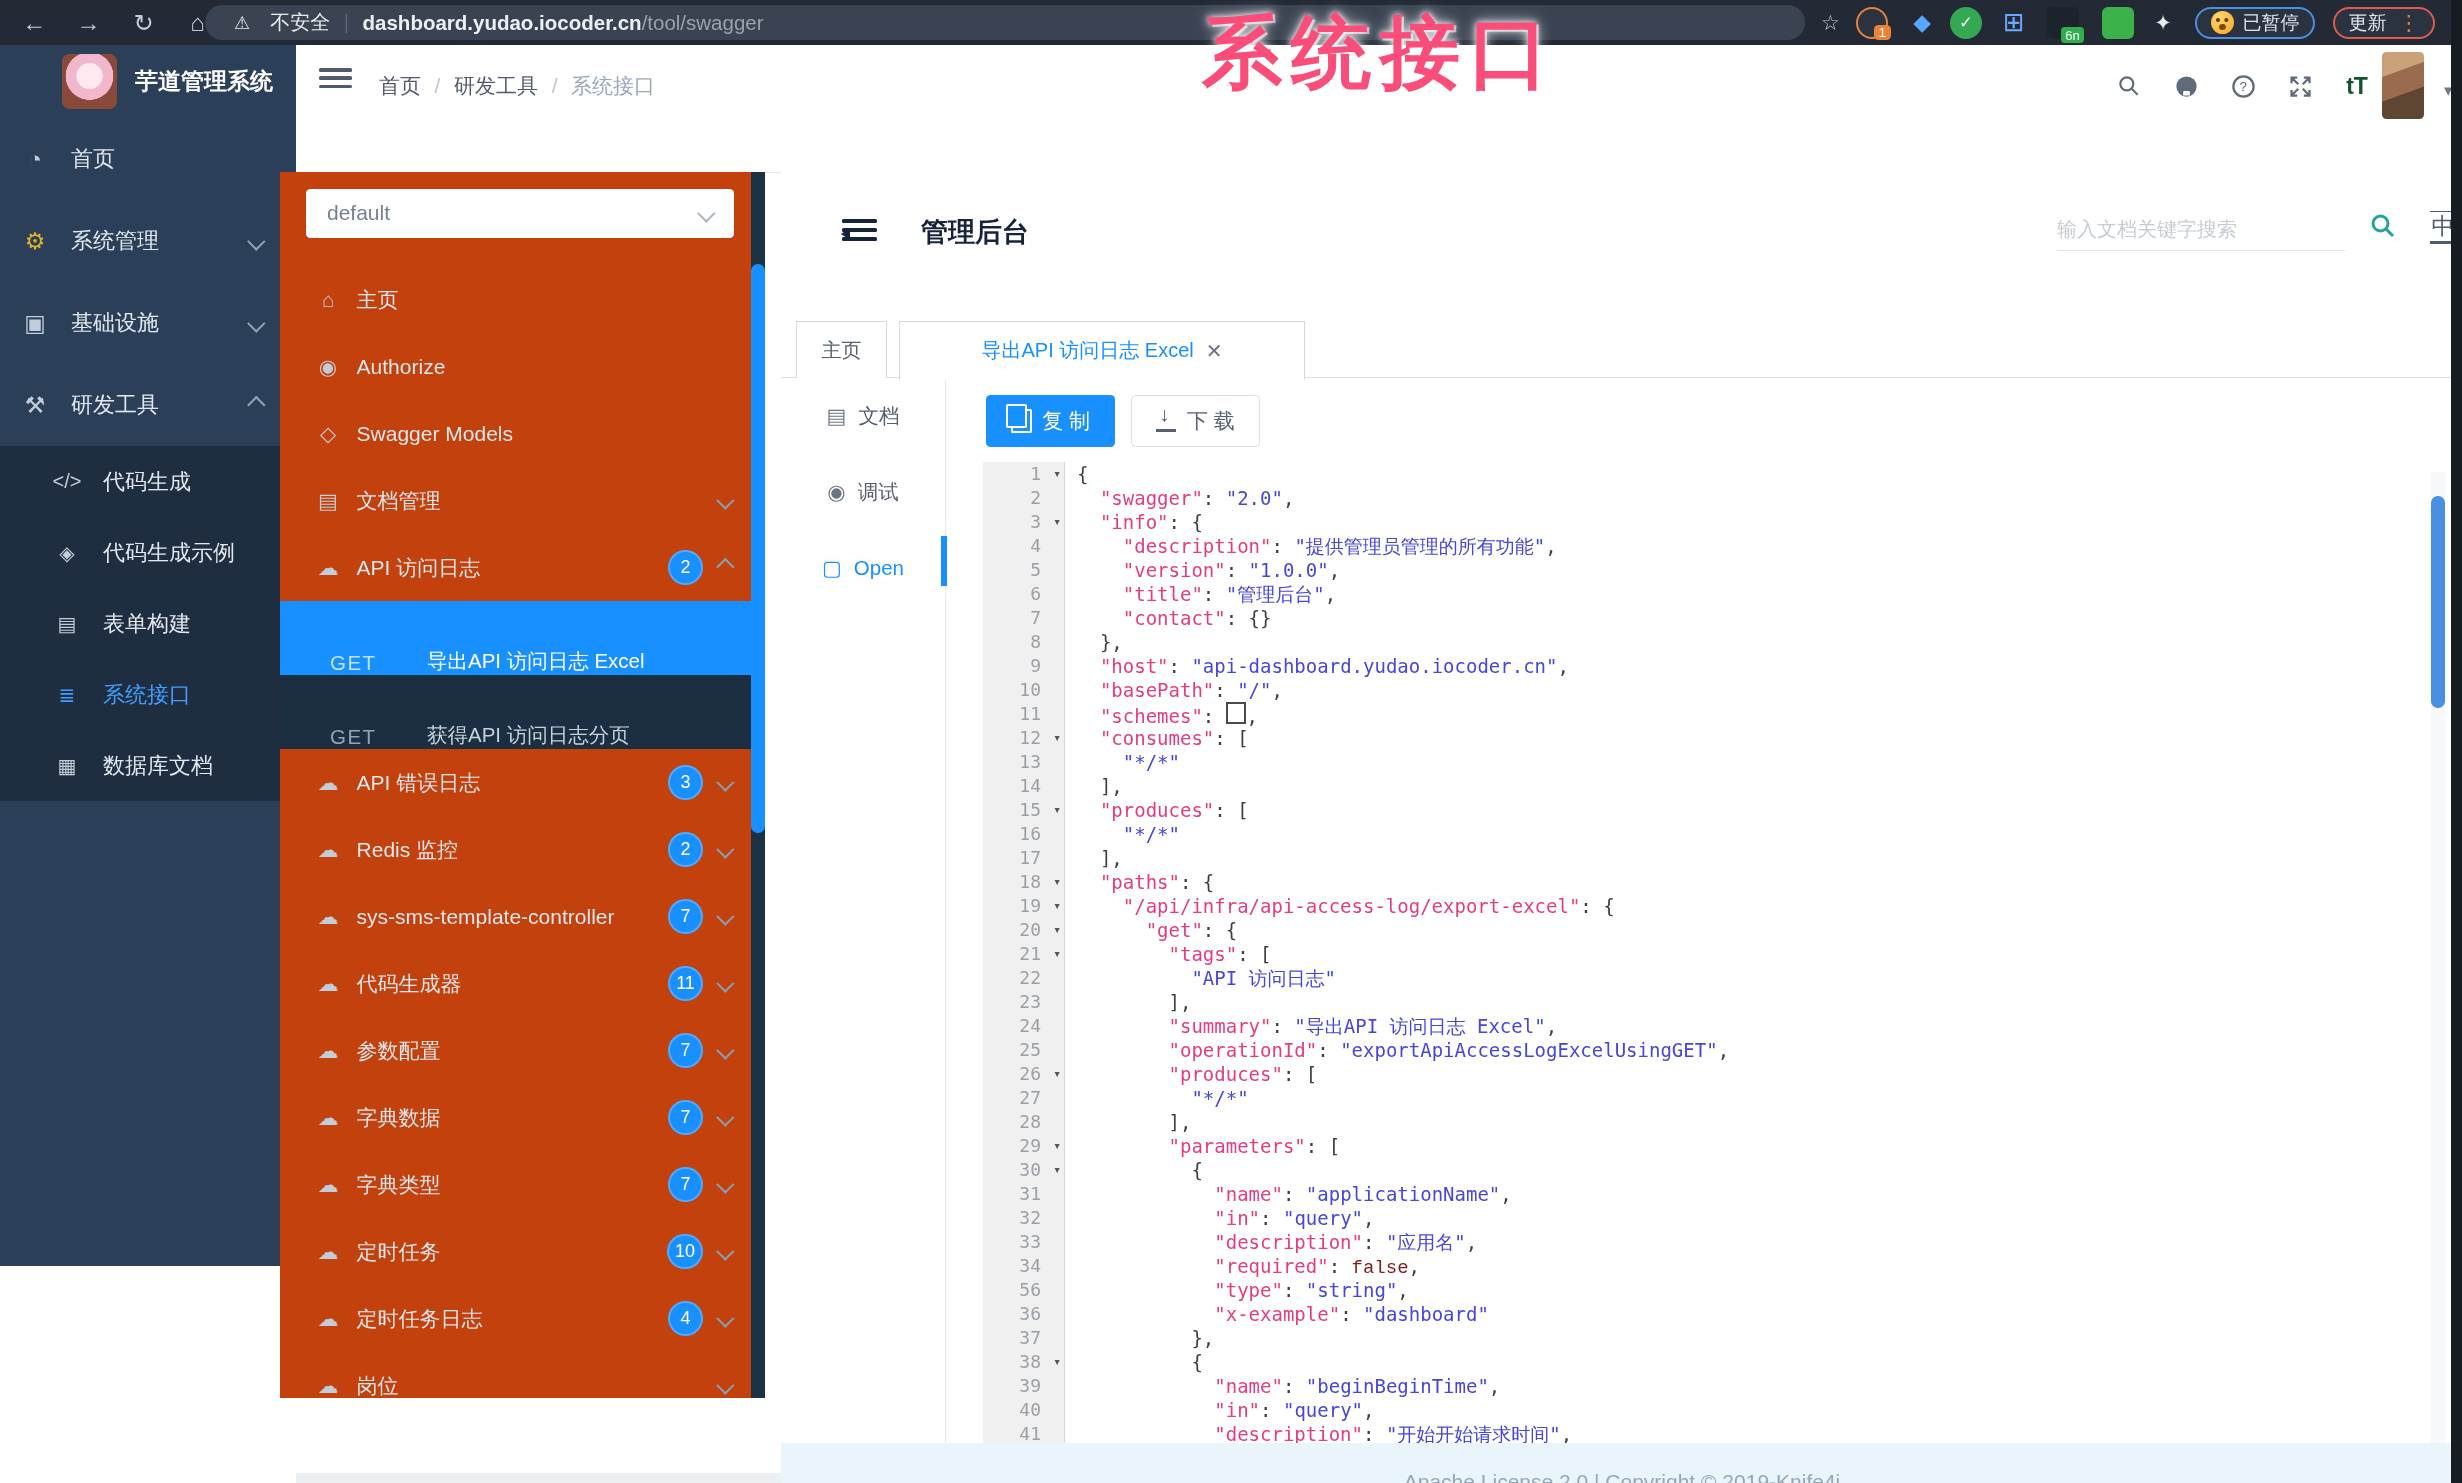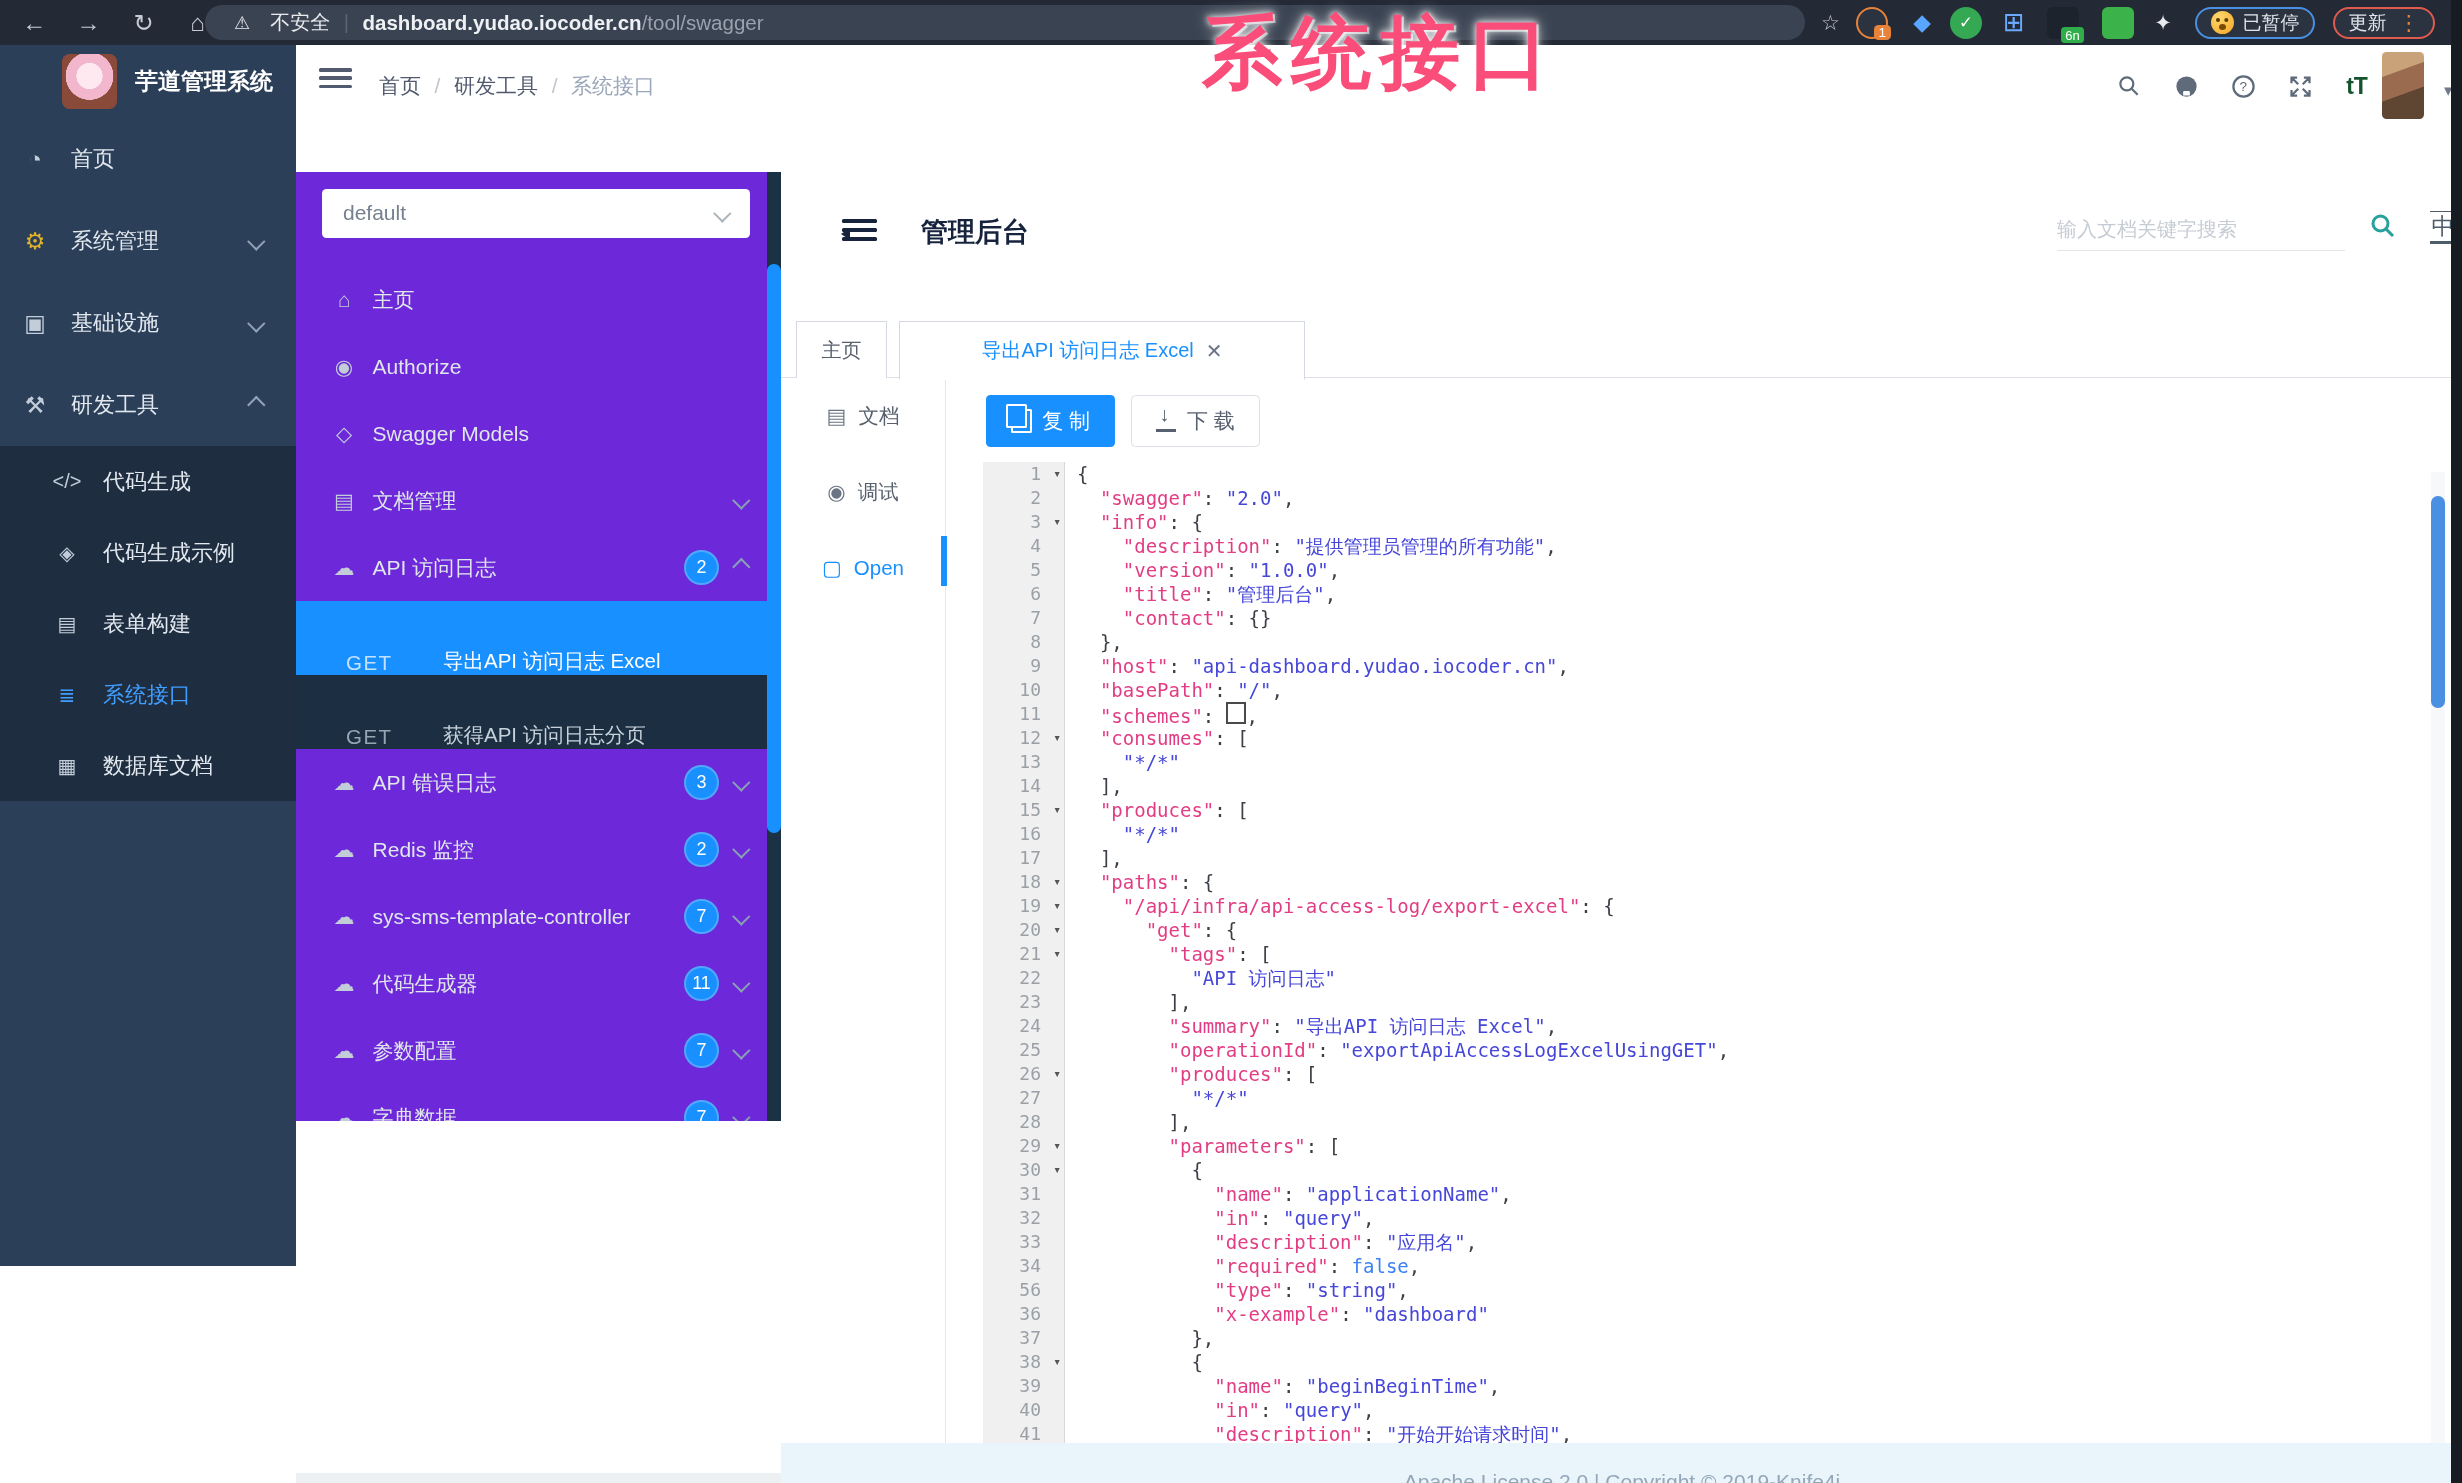--- a/index.html
+++ b/index.html
@@ -59,21 +59,21 @@
   .tag.active{background:#1890ff;border-color:#1890ff;color:#fff;}
   .tag.active .x{color:#eaf4ff;}
   .tag.active::before{content:"";width:9px;height:9px;border-radius:50%;background:#fff;margin-right:9px;display:inline-block;}
   #hdr-icons{position:absolute;right:91px;top:0;height:82px;display:flex;align-items:center;gap:27px;}
   .hicon{width:30px;height:30px;display:flex;align-items:center;justify-content:center;color:#5f6b7a;}
   #font-icon{font-size:23px;font-weight:bold;color:#14532d;}
   #avatar{position:absolute;right:39px;top:6.8px;width:42px;height:67px;border-radius:4.5px;
     background:linear-gradient(160deg,#caa27a 0 30%,#9a6b4f 31% 60%,#5f4632 61% 100%);}
   #avatar-caret{position:absolute;right:10.6px;top:35px;color:#707a87;font-size:16.7px;}
   
-  #swagger-sidebar{position:absolute;left:296px;top:127px;width:485px;height:949px;background:#6d28d9;overflow:hidden;}
+  #swagger-sidebar{position:absolute;left:280px;top:127px;width:485px;height:1226px;background:#c2410c;overflow:hidden;}
   #sw-scroll-track{position:absolute;right:0;top:0;width:13.6px;height:1301px;background:#1b3245;}
   #sw-scroll-thumb{position:absolute;right:0;top:92px;width:13.6px;height:569px;background:#1890ff;border-radius:6.8px;}
   #sw-select{position:absolute;left:26px;top:16.7px;width:428px;height:49px;background:#fff;border-radius:4.5px;
     display:flex;align-items:center;color:#75818f;font-size:21px;box-sizing:border-box;padding:0 21px;cursor:pointer;}
   #sw-select .chev{margin-left:auto;border-color:#aab4bd;}
   #sw-list{position:absolute;left:0;top:94px;width:472px;}
   .sw-item{height:67px;display:flex;align-items:center;color:#dfe6ec;font-size:21px;position:relative;cursor:pointer;}
   .sw-item .swicon{width:30px;margin-left:33px;text-align:center;font-size:21px;color:#c2cdd8;}
   .sw-item .swlabel{margin-left:13.6px;}
   .sw-item .badge{position:absolute;right:49px;min-width:35px;height:35px;border-radius:17.4px;background:#1890ff;
@@ -122,21 +122,21 @@
   #editor{position:absolute;left:202px;top:84px;width:1469px;height:981px;overflow:hidden;
     font-family:"DejaVu Sans Mono","Liberation Mono",monospace;font-size:19px;}
   .code-row{display:flex;height:24px;line-height:24px;}
   .ln{width:82px;background:#f0f0f0;border-right:1.5px solid #d8d8d8;color:#9aa0a6;text-align:right;
     padding-right:23px;box-sizing:border-box;position:relative;flex:none;font-size:18px;}
   .ln .fold{position:absolute;right:3px;top:0;font-size:13px;color:#555;}
   .code{white-space:pre;padding-left:12px;}
   .tk-p{color:#3b4046;}
   .tk-k{color:#e23d84;}
   .tk-s{color:#4646d9;}
-  .tk-b{color:#3b82f6;}
+  .tk-b{color:#7f1d1d;font-family:Liberation Mono, monospace;}
   .tk-box{display:inline-block;width:16.7px;height:18px;border:2.3px solid #4a4a4a;vertical-align:-1.5px;}
   
   #doc-scroll-track{position:absolute;right:18px;top:94px;width:13.6px;height:1130px;background:#f6f8fa;}
   #doc-scroll-thumb{position:absolute;right:0;top:23.5px;width:13.6px;height:212px;background:#4a90e2;border-radius:6.8px;}
   
   #doc-footer{position:absolute;left:0;top:1271px;width:1682px;height:78px;background:#eaf4fb;
     display:flex;align-items:center;justify-content:center;font-size:21px;color:#93a7b8;}
 </style>
 </head>
 <body>

